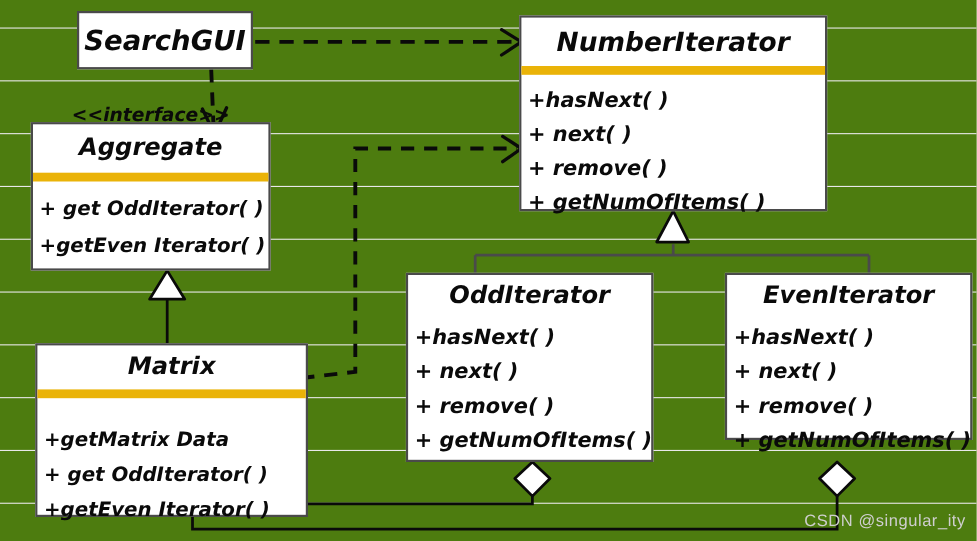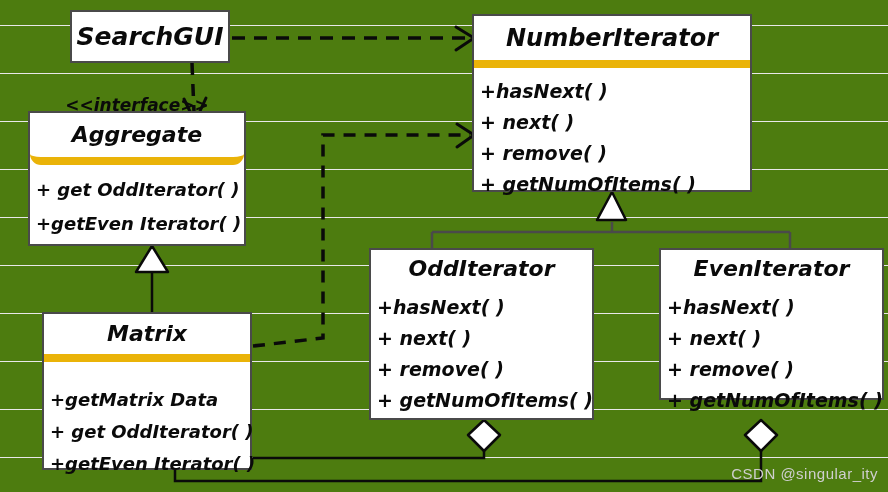--- a/index.html
+++ b/index.html
@@ -145,28 +145,28 @@
       <path d="M761 451 L761 481 L175 481 L175 470" stroke="#0a0a0a" stroke-width="2.5" fill="none"></path>
     </g>
   </svg>
 
   <div class="uml-box" style="left:70px; top:10px; width:160px; height:53px;">
     <div class="uml-title hand" style="font-size:25px; line-height:50px;">SearchGUI</div>
   </div>
 
   <div class="stereotype hand" style="left:0px; top:95px; width:250px; font-size:17px; z-index:2;margin-left:12px;">&lt;&lt;interface&gt;&gt;</div>
   <div class="uml-box" style="left:28px; top:111px; width:218px; height:135px;">
-    <div class="uml-title hand divided" style="font-size:22px; line-height:44px;border-radius:11px;">Aggregate</div>
+    <div class="uml-title hand divided" style="font-size:22px; line-height:44px;">Aggregate</div>
     <div class="uml-members">
       <div class="uml-member hand" style="font-size:18px; margin-top:12px;">+ get OddIterator( )</div>
       <div class="uml-member hand" style="font-size:18px; margin-top:16px;">+getEven Iterator( )</div>
     </div>
   </div>
 
-  <div class="uml-box" style="left:42px; top:312px; width:210px; height:158px;">
+  <div class="uml-box" style="left:32px; top:312px; width:248px; height:158px;">
     <div class="uml-title hand divided" style="font-size:22px; line-height:40px;">Matrix</div>
     <div class="uml-members">
       <div class="uml-member hand" style="font-size:18px; margin-top:25px;">+getMatrix Data</div>
       <div class="uml-member hand" style="font-size:18px; margin-top:14px;">+ get OddIterator( )</div>
       <div class="uml-member hand" style="font-size:18px; margin-top:14px;">+getEven Iterator( )</div>
     </div>
   </div>
 
   <div class="uml-box" style="left:472px; top:14px; width:280px; height:178px;">
     <div class="uml-title hand divided" style="font-size:24px; line-height:44px;">NumberIterator</div>

